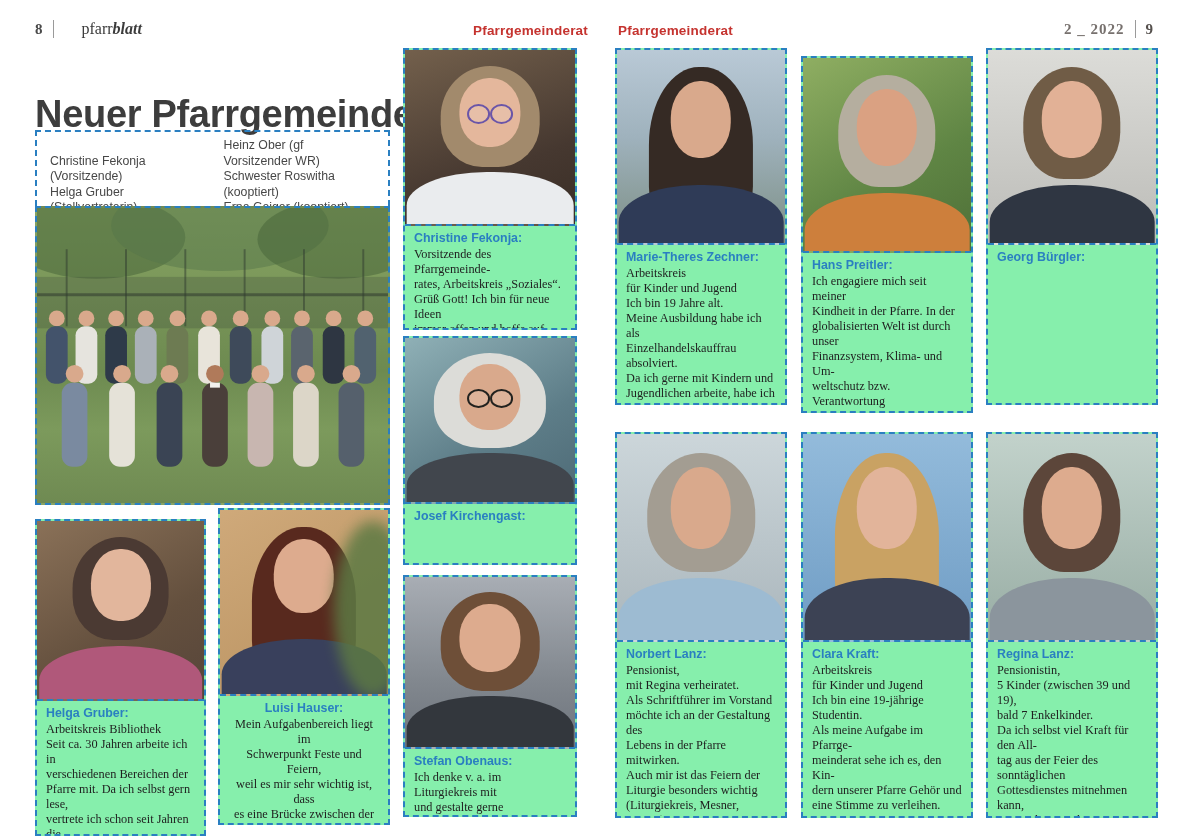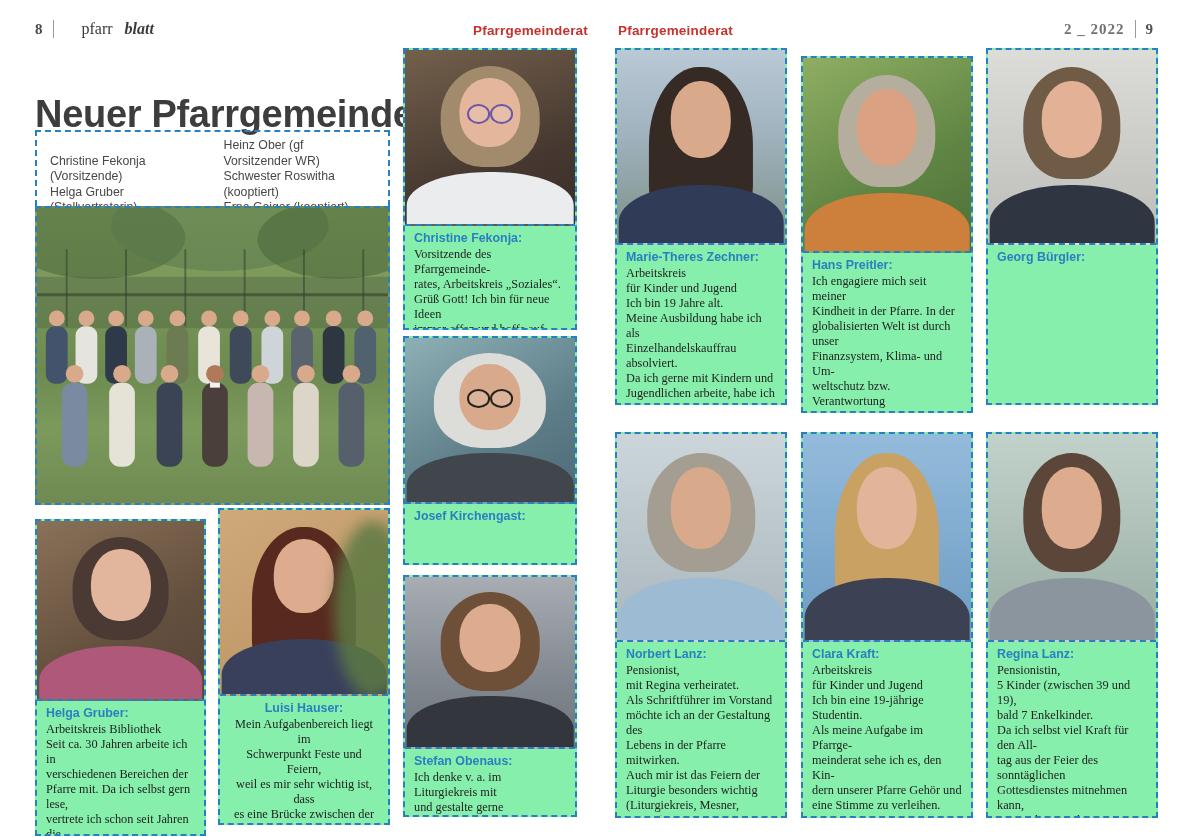--- a/index.html
+++ b/index.html
@@ -3,21 +3,21 @@
 <meta charset="utf-8">
 <style>
   html,body{margin:0;padding:0;background:#fff;}
   .page{position:relative;width:1188px;height:837px;background:#ffffff;overflow:hidden;
         font-family:"Liberation Sans",sans-serif;}
   
   .hdr{position:absolute;top:20px;display:flex;align-items:center;gap:10px;}
   .folio{font-family:"Liberation Serif",serif;font-weight:700;font-size:15px;color:#4a4a4a;}
   .hdr-div{display:inline-block;width:1px;height:18px;background:#9a9a9a;}
   .logo{font-family:"Liberation Serif",serif;font-size:16px;color:#3b3b3b;margin-left:18px;}
-  .logo .it{font-style:italic;font-weight:700;margin-left:12px;}
+  .logo .it{font-style:italic;font-weight:700;}
   .sec-label{position:absolute;top:23px;font-size:13.5px;font-weight:700;
              color:var(--section-red,#c5332f);letter-spacing:.2px;}
   .issue{font-family:"Liberation Serif",serif;font-weight:700;font-size:15px;color:#77716e;letter-spacing:1px;}
   .folio-r{font-family:"Liberation Serif",serif;font-weight:700;font-size:15px;color:#55504d;}
   
   .title{position:absolute;left:35px;top:68px;font-size:38px;font-weight:700;color:var(--title-ink,#3d3d3d);
          letter-spacing:-.3px;}
   .names-box{position:absolute;left:35px;top:130px;width:355px;box-sizing:border-box;
              border:2px dashed var(--accent-blue,#2a7fc1);padding:6px 13px 7px;
              display:flex;gap:22px;align-items:flex-end;}

